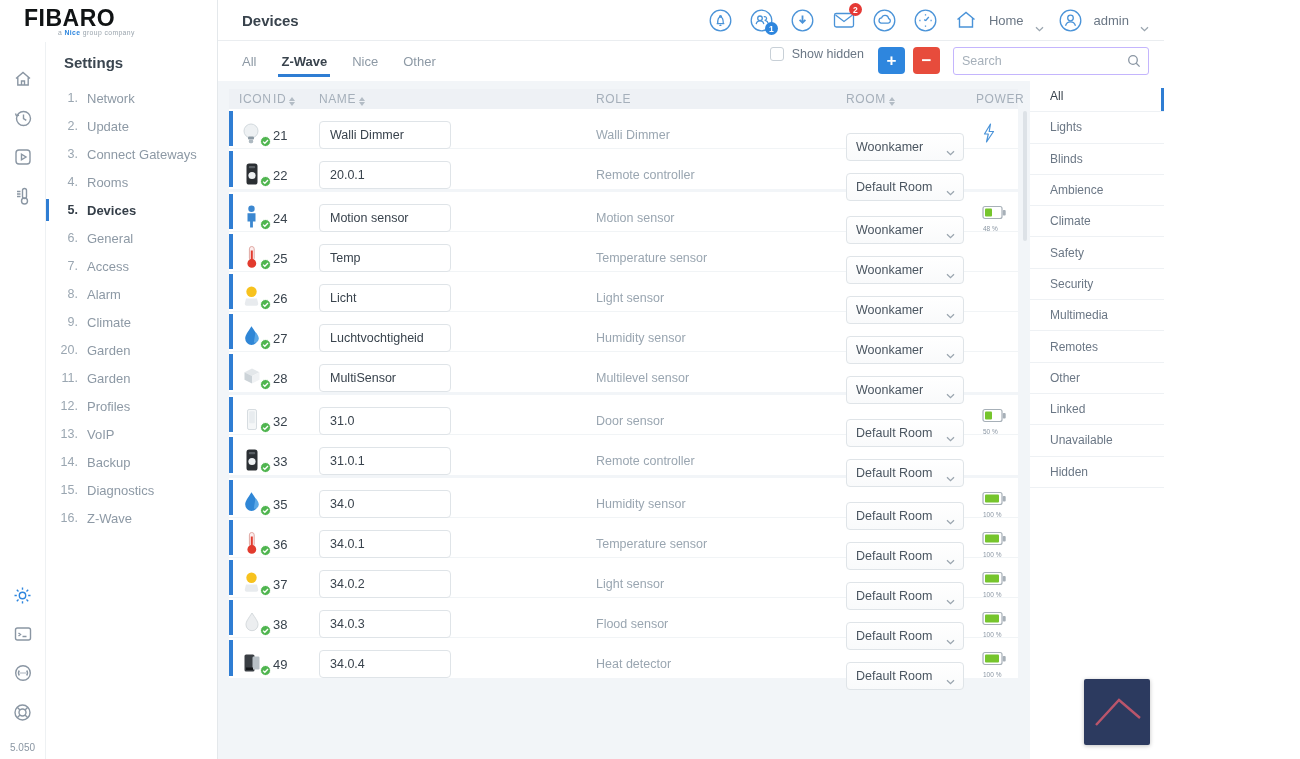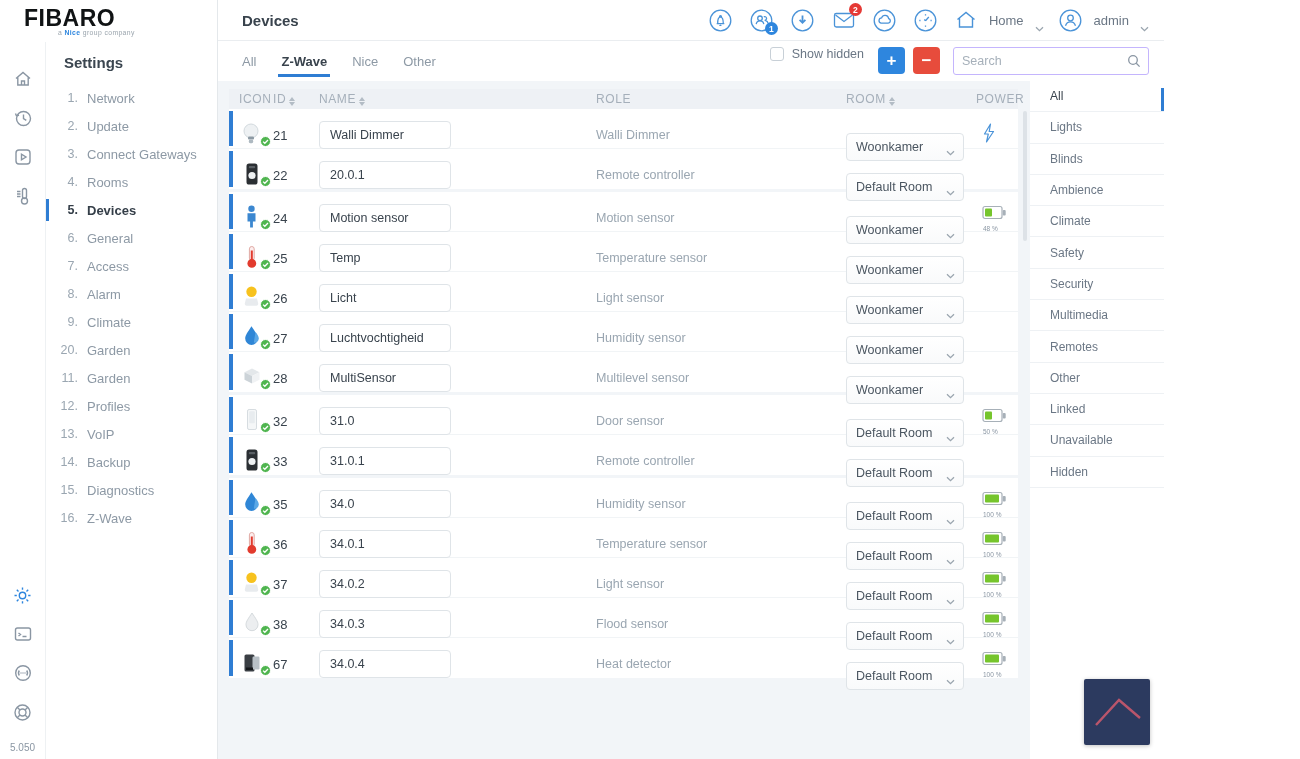--- a/index.html
+++ b/index.html
@@ -900,21 +900,21 @@
                   <div class="cell-icon">
                     <div class="dev-icon"><svg width="26" height="26" viewBox="0 0 26 26">
                         <rect x="5.5" y="4.5" width="10" height="17" rx="1.6" fill="#3a3f44"></rect>
                         <rect x="13.5" y="6.5" width="7" height="13" rx="1.2" fill="#b9c1c7"></rect>
                         <rect x="7" y="17.5" width="7" height="2.5" fill="#14171a"></rect>
                       </svg><span class="dev-check"><svg width="11" height="11" viewBox="0 0 11 11">
                           <circle cx="5.5" cy="5.5" r="5" fill="#4fb54f" stroke="#fff"></circle>
                           <path d="M3.1 5.6 4.8 7.3 8 4" stroke="#fff" stroke-width="1.3" fill="none"></path>
                         </svg></span></div>
                   </div>
-                  <div class="cell-id">67</div>
+                  <div class="cell-id">49</div>
                   <div><input class="name-input" value="34.0.4" style=""></div>
                   <div class="cell-role">Heat detector</div>
                   <div>
                     <div class="room-select">
                       <span>Default Room</span>
                       <span class="caret"><svg width="9" height="6" viewBox="0 0 9 6">
                           <path d="M1 1.3 4.5 4.7 8 1.3" fill="none" stroke="#9aa5af" stroke-width="1.3"></path>
                         </svg></span>
                     </div>
                   </div>

